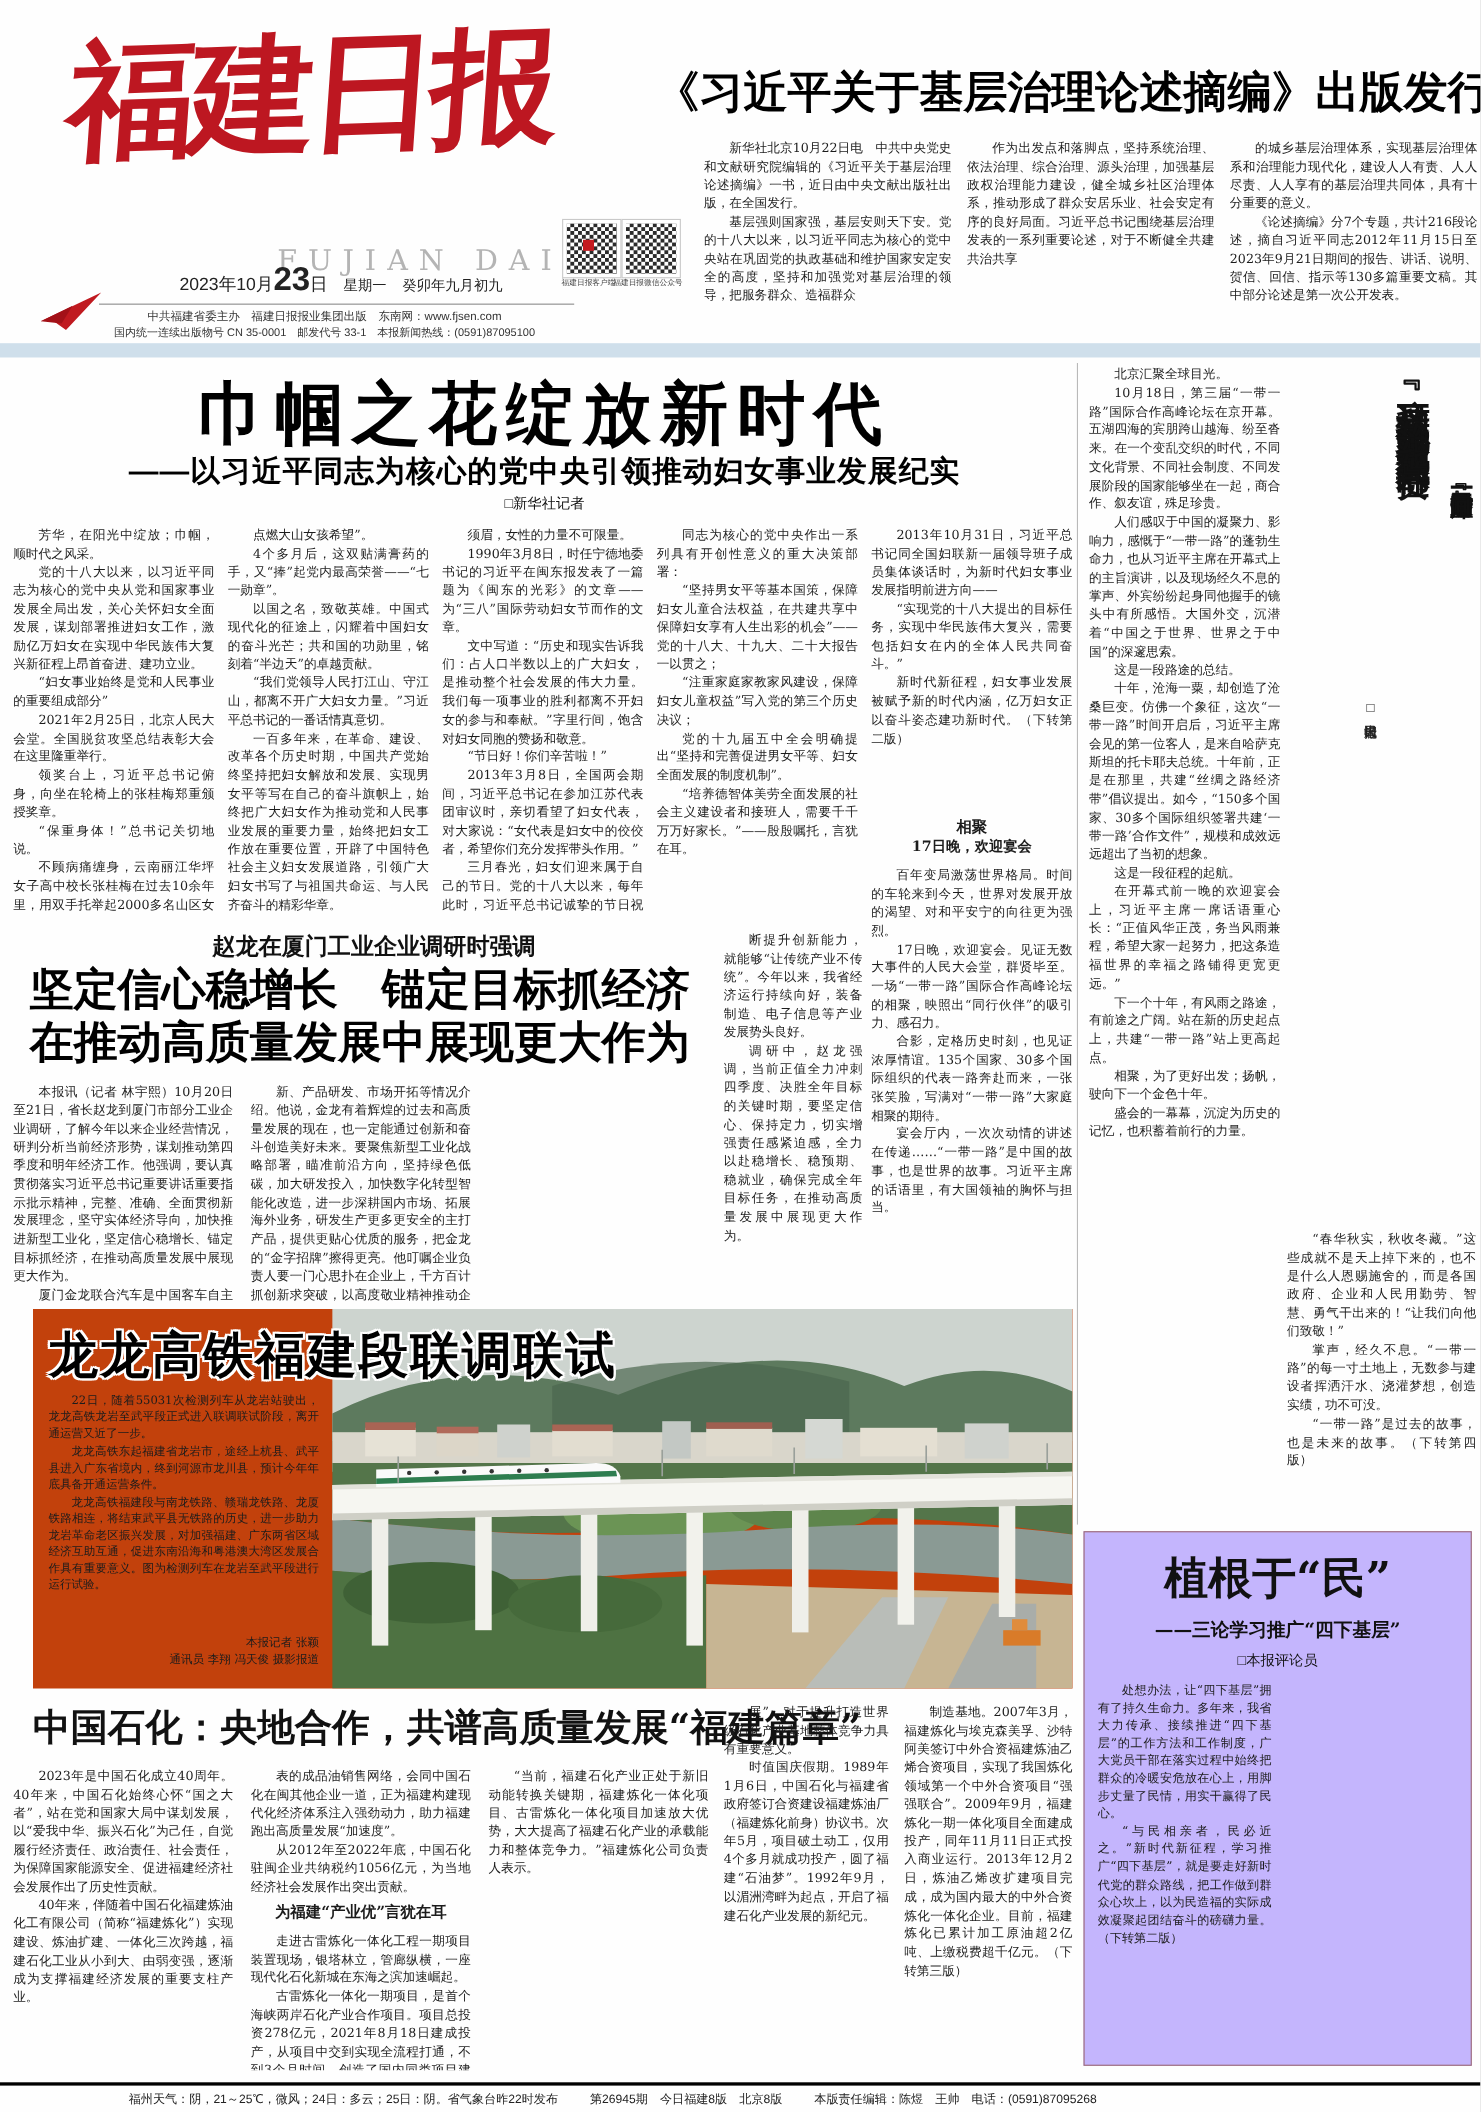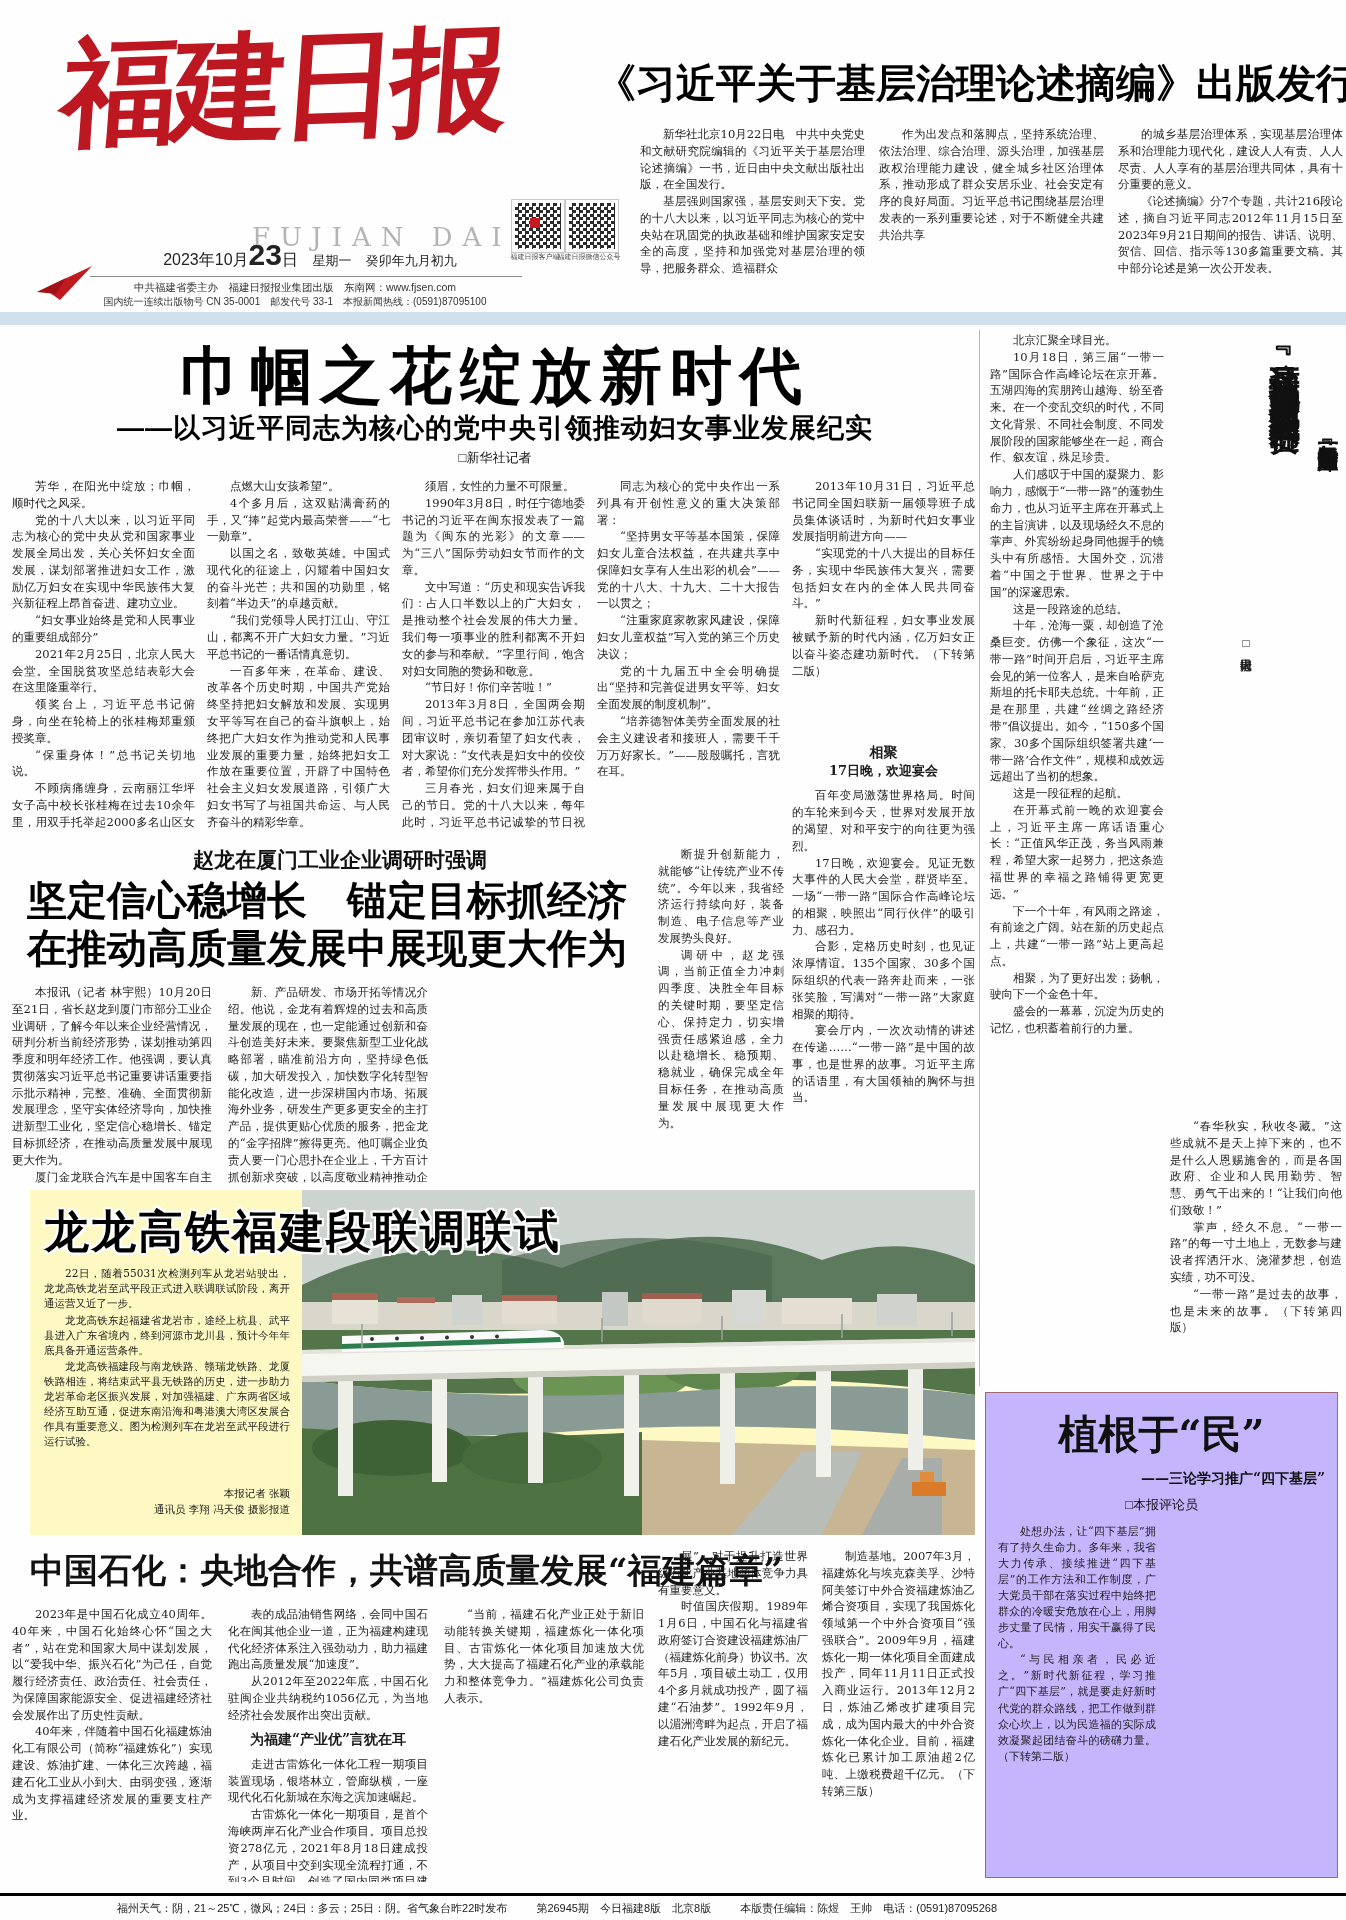--- a/index.html
+++ b/index.html
@@ -28,21 +28,21 @@
   .kicker-serif{font-family:"DejaVu Serif",serif;font-weight:bold;}
   
   .vblock{writing-mode:vertical-rl;}
   .vblock > div{margin-left:9px;}
   #vquote{font-size:31px;font-weight:900;letter-spacing:3px;font-family:"Liberation Sans",sans-serif;}
   #vkicker{font-size:21px;font-weight:bold;padding-top:96px;font-family:"Liberation Sans",sans-serif;}
   #vbyline{font-size:12px;padding-top:300px;color:#222;}
   
   #minben-box{border:1px solid #9d6974;background:#c4b5fd;}
   
-  #photo-block{background:#fef9c3;}
+  #photo-block{background:#c2410c;}
   #photo-headline{font-size:45px;font-weight:900;color:#000;letter-spacing:2px;white-space:nowrap;
     text-shadow:-2px 0 #fff,2px 0 #fff,0 -2px #fff,0 2px #fff,-2px -2px #fff,2px 2px #fff,-2px 2px #fff,2px -2px #fff;}
   .caption p{margin:0 0 2px 0;text-indent:2em;text-align:justify;}
   .credit{font-size:10.5px;text-align:right;padding-right:1.5em;}
   #footer-rule{background:#000;}
   .footer-text{font-size:11px;color:#222;text-align:center;}
   .subhead-sm{font-weight:bold;text-align:center;text-indent:0 !important;}
   .vr{background:#b9b9b9;}
   .hr-thin{background:#8a8a8a;}
 </style>
@@ -292,21 +292,21 @@
   </div>
 
   <div class="abs col body-text" style="left:1170px;top:1118px;width:172px;height:268px;">
       <p>“春华秋实，秋收冬藏。”这些成就不是天上掉下来的，也不是什么人恩赐施舍的，而是各国政府、企业和人民用勤劳、智慧、勇气干出来的！“让我们向他们致敬！”</p>
       <p>掌声，经久不息。“一带一路”的每一寸土地上，无数参与建设者挥洒汗水、浇灌梦想，创造实绩，功不可没。</p>
       <p>“一带一路”是过去的故事，也是未来的故事。（下转第四版）</p>
     </div>
 
   <div class="abs" id="minben-box" style="left:985px;top:1392px;width:353px;height:486px;box-sizing:border-box;padding:14px 12px;">
     <div class="kicker-serif center" style="font-size:40px;font-weight:900;">植根于“民”</div>
-    <div class="kicker-serif center" style="font-size:14px;margin-top:8px;text-align:right;">——三论学习推广“四下基层”</div>
+    <div class="kicker-serif center" style="font-size:17px;margin-top:8px;">——三论学习推广“四下基层”</div>
     <div class="center" style="font-size:13px;margin:8px 0 10px 0;">□本报评论员</div>
     <div style="display:flex;gap:14px;">
       <div class="col body-text" style="width:158px;height:344px;font-size:11px;">
           <p>处想办法，让“四下基层”拥有了持久生命力。多年来，我省大力传承、接续推进“四下基层”的工作方法和工作制度，广大党员干部在落实过程中始终把群众的冷暖安危放在心上，用脚步丈量了民情，用实干赢得了民心。</p>
           <p>“与民相亲者，民必近之。”新时代新征程，学习推广“四下基层”，就是要走好新时代党的群众路线，把工作做到群众心坎上，以为民造福的实际成效凝聚起团结奋斗的磅礴力量。（下转第二版）</p>
         </div>
     </div>
   </div>
 
   <div class="abs" id="footer-rule" style="left:0;top:1893px;width:1346px;height:3px;"></div>

